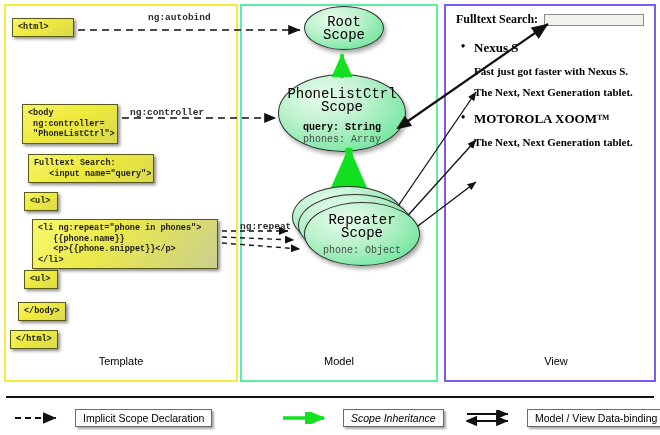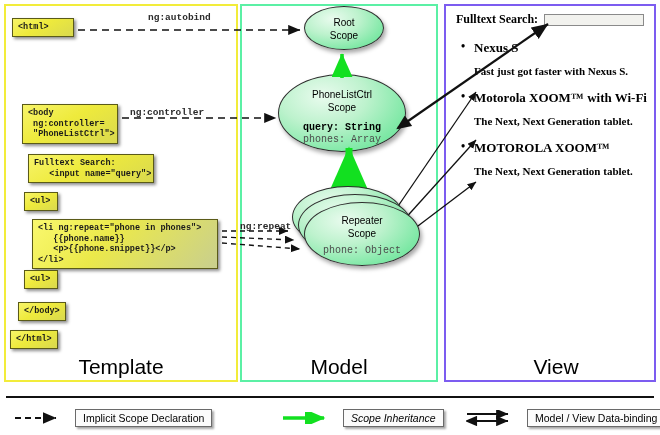--- a/index.html
+++ b/index.html
@@ -8,39 +8,39 @@
 
   .stage{position:absolute;left:0;top:0;width:660px;height:435px;}
 
   
   .panel{position:absolute;background:#fff;box-sizing:border-box;}
   .panel-template{left:4px;top:4px;width:234px;height:378px;border:2px solid #f2ec3a;}
   .panel-model{left:240px;top:4px;width:198px;height:378px;border:2px solid #5bf0a5;}
   .panel-view{left:444px;top:4px;width:212px;height:378px;border:2px solid #7c5cf0;}
 
   .panel-label{position:absolute;width:100%;text-align:center;top:355px;
-               font-size:21px;color:#000;font-family:"Liberation Sans",sans-serif;}
+               font-size:11px;color:#000;font-family:"Liberation Sans",sans-serif;}
 
   
   .codebox{position:absolute;box-sizing:border-box;
            border:1px solid #5a5a18;
            background:linear-gradient(150deg,#f7f469 0%,#eeea3c 45%,#d9d94f 100%);
            box-shadow:2px 2px 3px rgba(0,0,0,.45);
            font-family:"Liberation Mono","DejaVu Sans Mono",monospace;
            font-size:8.5px;line-height:10.5px;color:#1a1a1a;
            padding:3px 5px;white-space:pre;font-weight:bold;}
   .codebox.wide{background:linear-gradient(130deg,#f9f86e 0%,#ebe94a 40%,#c9cf8e 100%);}
 
   
   .ellipse{position:absolute;border-radius:50%;
            border:1.6px solid #2e2e2e;
            background:radial-gradient(ellipse at 35% 28%,#e9fbee 0%,#bdf2cd 38%,#7de8a5 75%,#63dd92 100%);
            box-shadow:2px 3px 4px rgba(0,0,0,.35);
            text-align:center;box-sizing:border-box;}
-  .ellipse .title{font-family:Liberation Sans, sans-serif;font-size:10px;line-height:13px;color:#000;}
+  .ellipse .title{font-family:Liberation Mono, monospace;font-size:14px;line-height:13px;color:#000;}
   .ellipse .props{font-family:"Liberation Mono","DejaVu Sans Mono",monospace;
                   font-size:10px;line-height:12px;}
   .prop-strong{font-weight:bold;color:#000;}
   .prop-dim{color:#4c4c4c;}
 
   
   .view-inner{position:absolute;left:452px;top:12px;width:196px;
               font-family:"Liberation Serif","DejaVu Serif",serif;color:#000;}
   .view-search-row{display:flex;align-items:center;gap:6px;font-size:12px;font-weight:bold;padding-left:4px;}
   .view-input{width:100px;height:12px;border:1px solid #8a8a8a;background:#f2f2ee;box-sizing:border-box;}
@@ -131,21 +131,20 @@
   </div>
 
   <div class="view-inner">
     <div class="view-search-row">
       <span>Fulltext Search:</span>
       <input class="view-input" type="text" placeholder="" style="">
     </div>
     <ul class="view-list">
       <li class="view-li">Nexus S</li>
       <div class="view-snippet">Fast just got faster with Nexus S.</div>
-      <li class="view-li">Motorola XOOM™  with Wi-Fi</li>
       <div class="view-snippet">The Next, Next Generation tablet.</div>
       <li class="view-li">MOTOROLA XOOM™</li>
       <div class="view-snippet">The Next, Next Generation tablet.</div>
     </ul>
   </div>
 
   <svg class="overlay" viewBox="0 0 660 435">
     <defs>
       <marker id="ahB" markerWidth="9" markerHeight="9" refX="7.4" refY="3.2" orient="auto">
         <path d="M0,0 L7.6,3.2 L0,6.4 z" fill="#111"></path>

